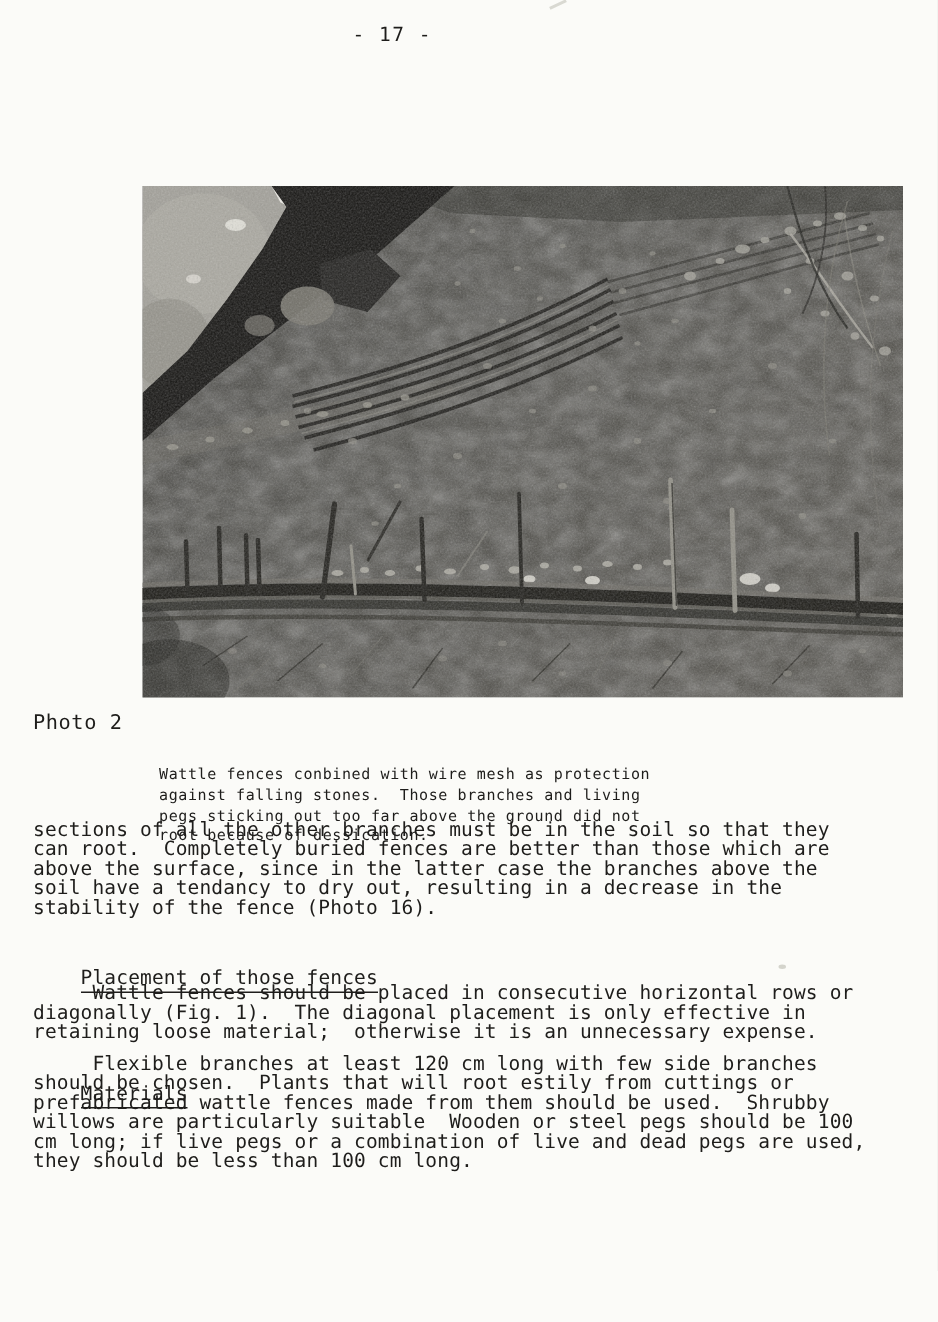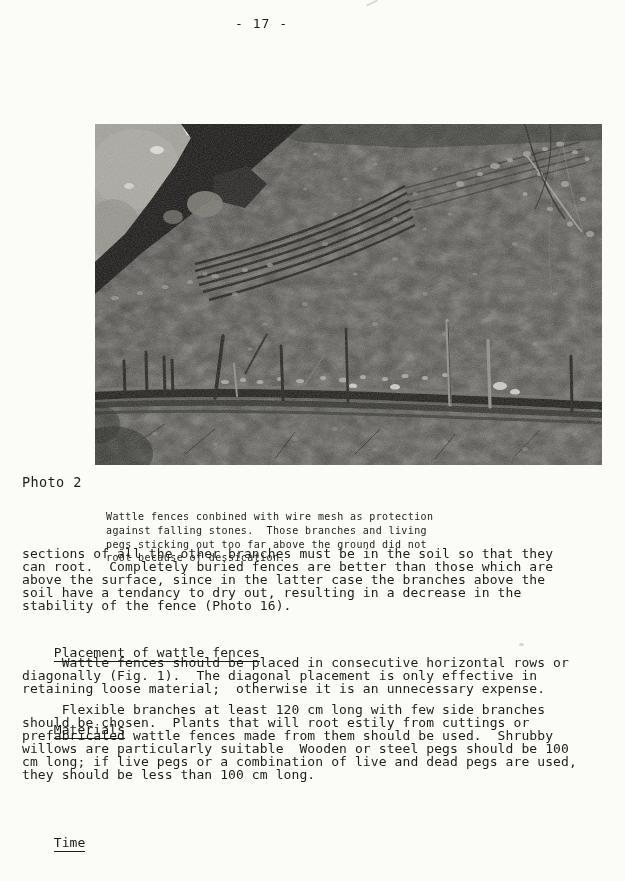--- a/index.html
+++ b/index.html
@@ -273,33 +273,30 @@
 pegs sticking out too far above the ground did not
 root because of dessication.</div>
 
   <div class="para" id="intro-para">sections of all the other branches must be in the soil so that they
 can root.  Completely buried fences are better than those which are
 above the surface, since in the latter case the branches above the
 soil have a tendancy to dry out, resulting in a decrease in the
 stability of the fence (Photo 16).</div>
 
   <div class="heading" id="h-sec0">
-    <span>Placement of wattle fences</span>
+    <span>Placement of those fences</span>
   </div>
   <div class="para" id="p-sec0">     Wattle fences should be placed in consecutive horizontal rows or
 diagonally (Fig. 1).  The diagonal placement is only effective in
 retaining loose material;  otherwise it is an unnecessary expense.</div>
 
   <div class="heading" id="h-sec1">
     <span>Materials</span>
   </div>
   <div class="para" id="p-sec1">     Flexible branches at least 120 cm long with few side branches
 should be chosen.  Plants that will root estily from cuttings or
 prefabricated wattle fences made from them should be used.  Shrubby
 willows are particularly suitable  Wooden or steel pegs should be 100
 cm long; if live pegs or a combination of live and dead pegs are used,
 they should be less than 100 cm long.</div>
 
-  <div class="heading" id="h-sec2">
-    <span>Time</span>
-  </div>
 
 </div>
 
 </body></html>

